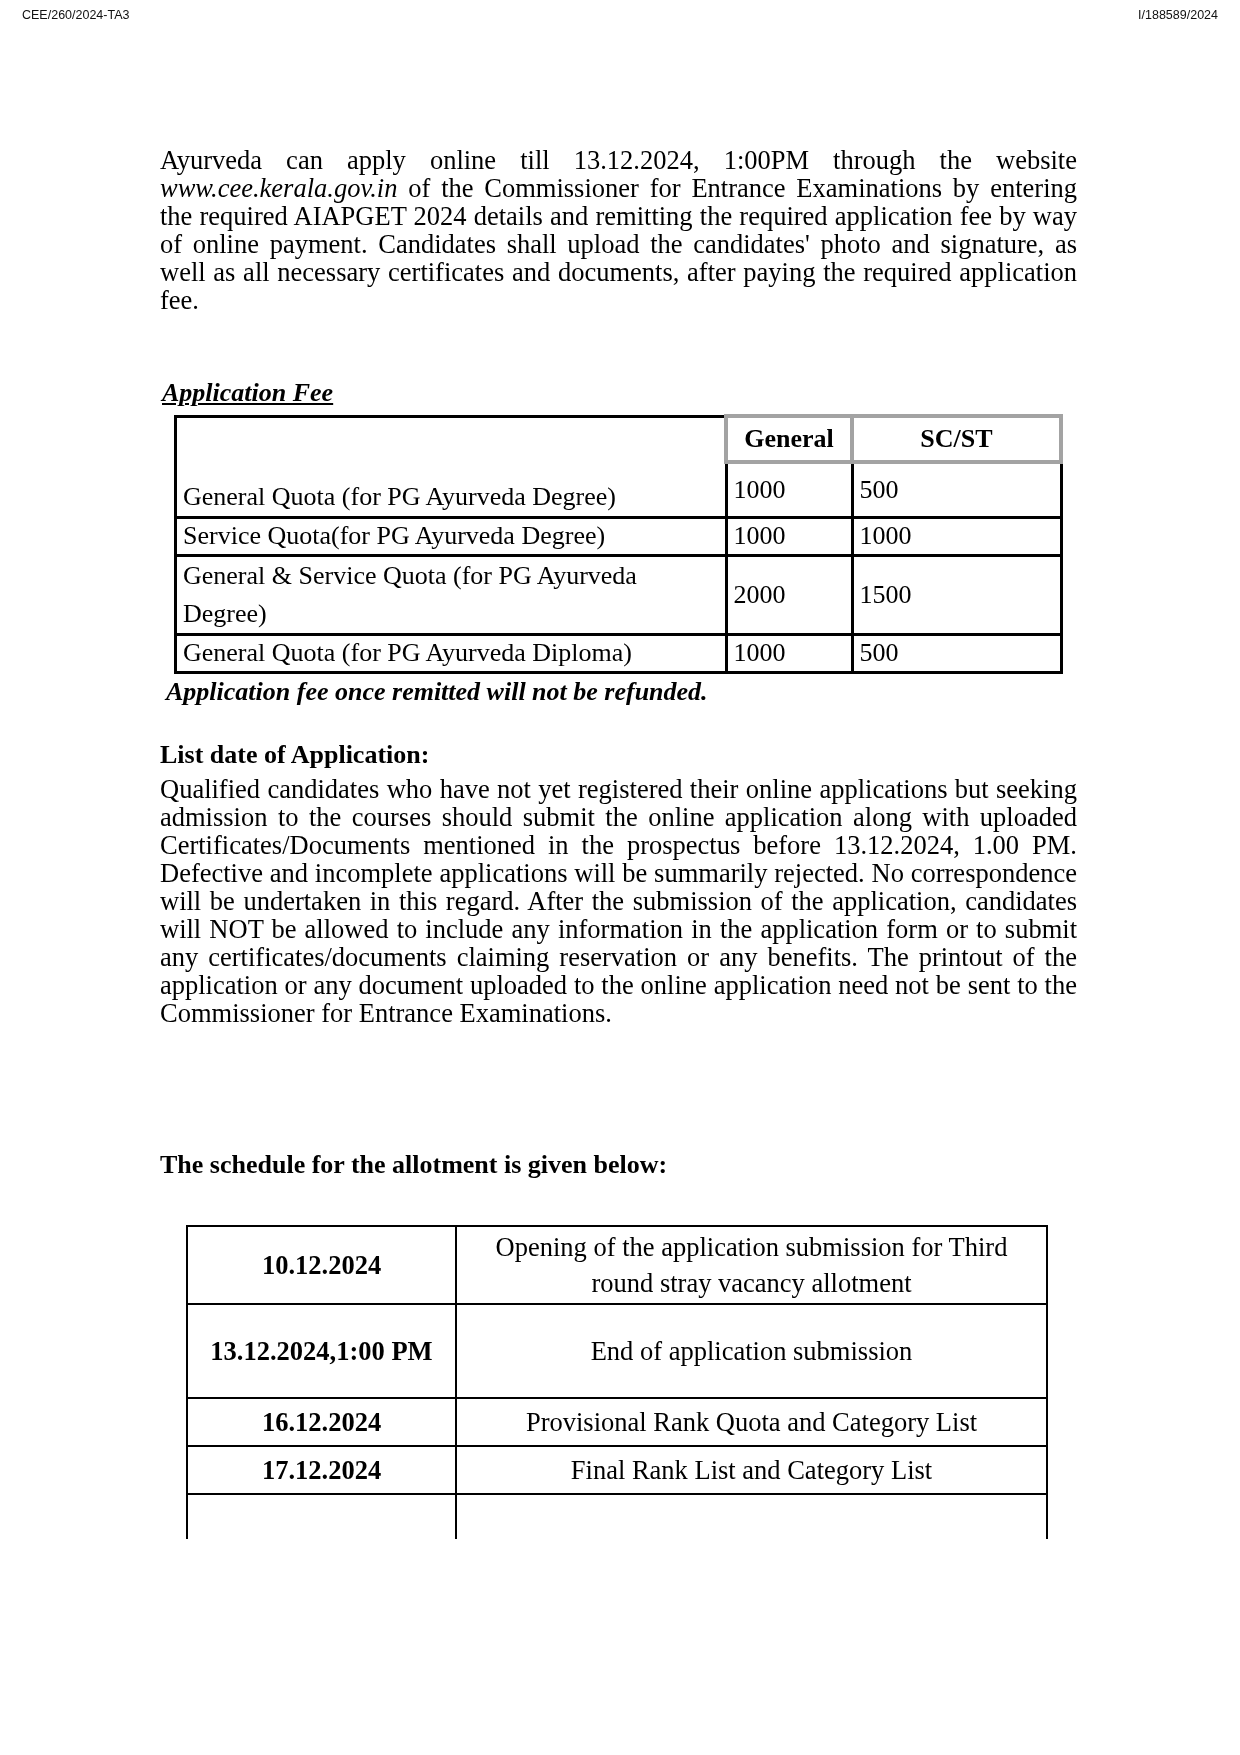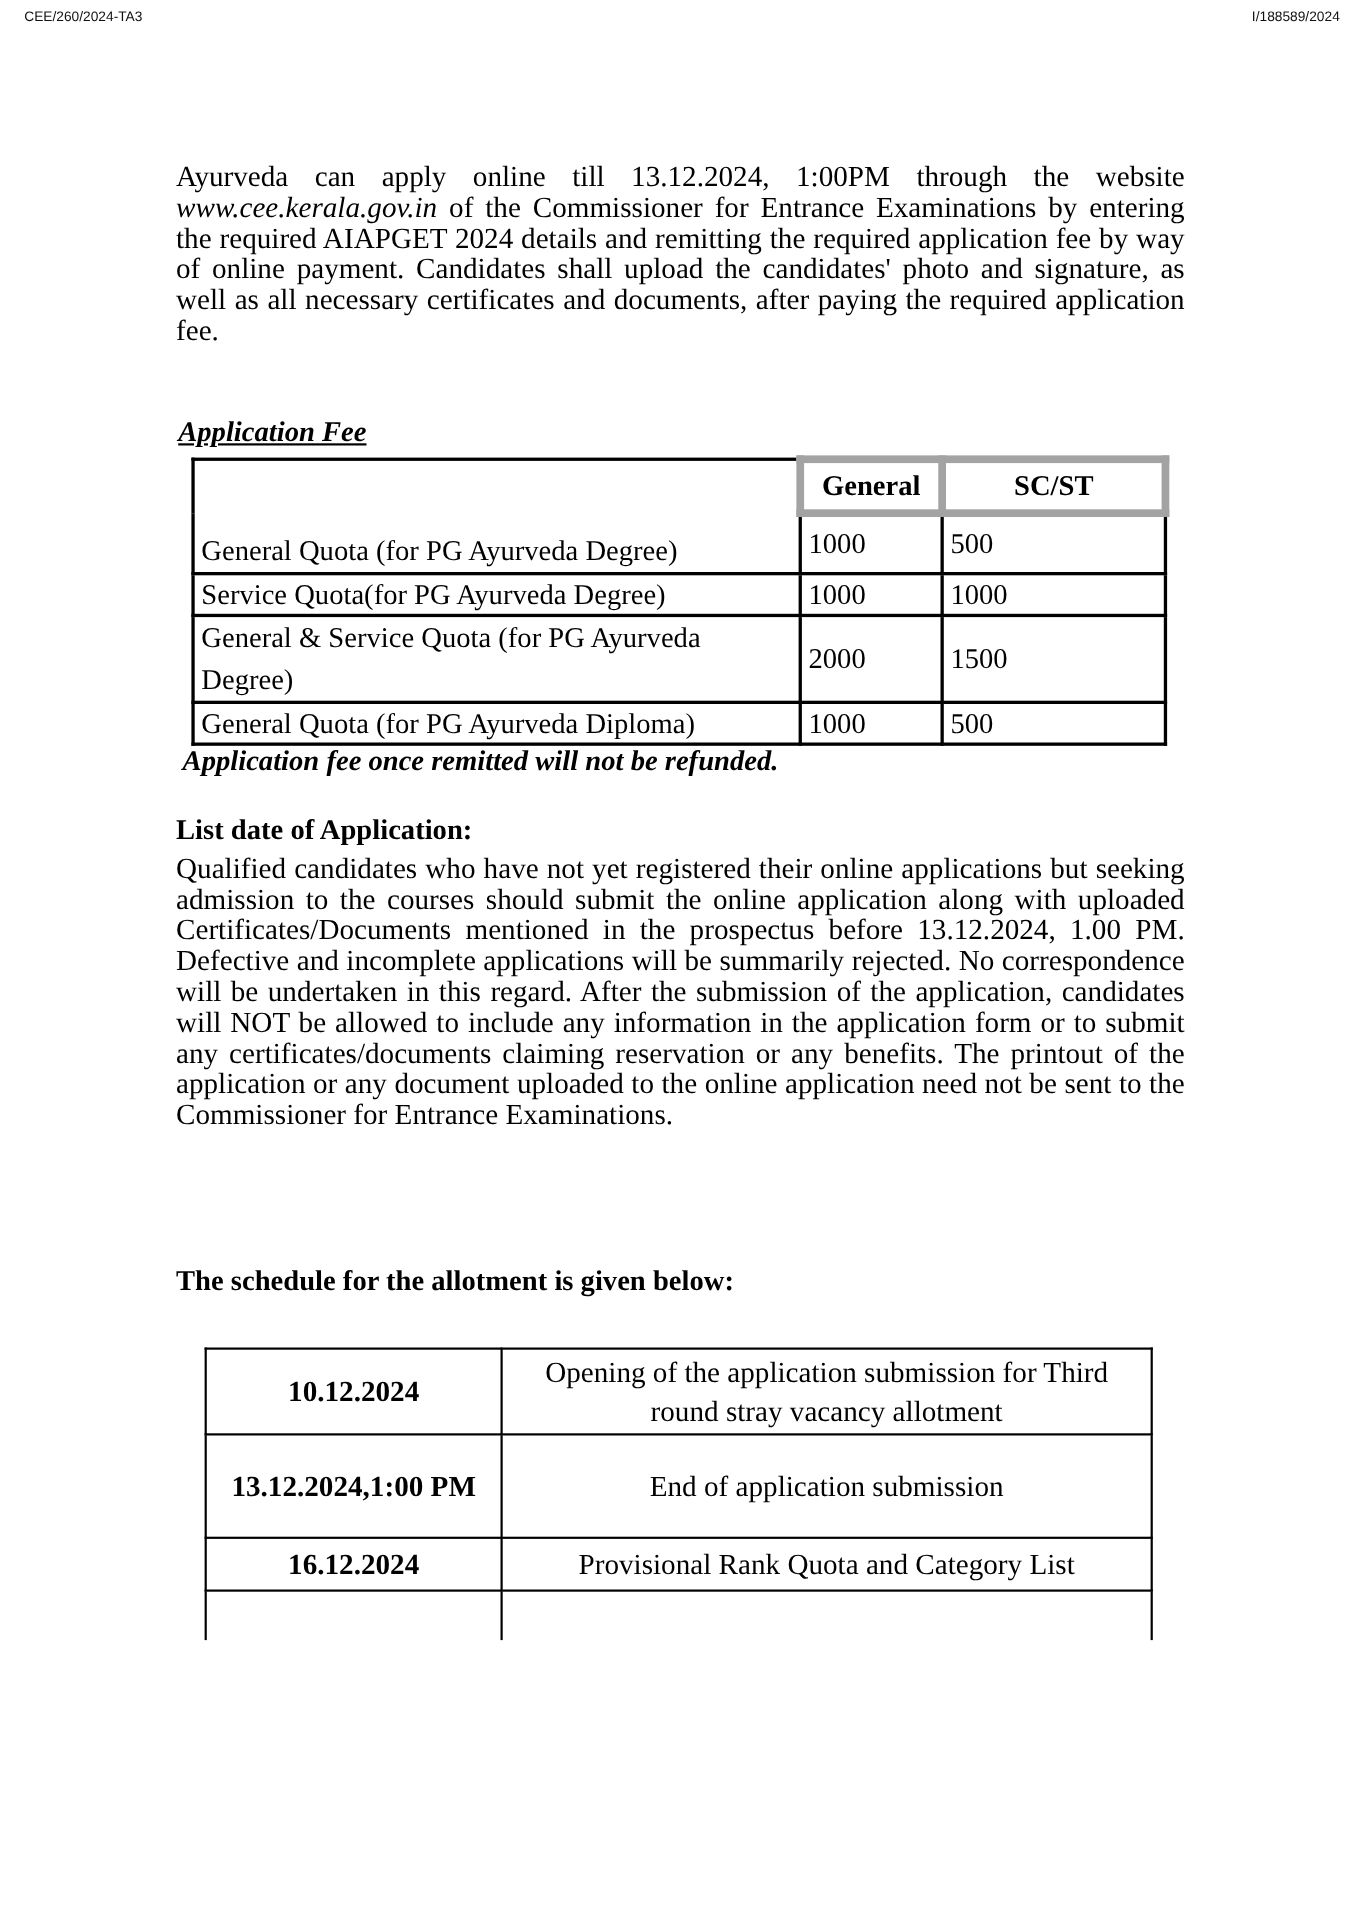--- a/index.html
+++ b/index.html
@@ -8,21 +8,21 @@
   .hdr-left { left: 22px; }
   .hdr-right { right: 22px; }
   .content { position: absolute; left: 160px; top: 146px; width: 917px; }
   p.body { margin: 0; font-size: 26.5px; line-height: 28px; text-align: justify; }
   .em { font-style: italic; }
   .fee-title { position: absolute; left: 162px; top: 378px; font-size: 26px; font-weight: bold; font-style: italic; text-decoration: underline; }
   table { border-collapse: collapse; position: absolute; }
   .fee { left: 174px; top: 414px; width: 889px; font-size: 26px; }
   .fee td { border: 3px solid #000; text-align: left; padding: 0 6px; }
   .fee td.blankhead { border-top: 3px solid #000; border-left: 3px solid #000; border-bottom: none; }
-  .fee th { border: 7px solid #a3a3a3; font-weight: bold; font-size: 26px; height: 40px; }
+  .fee th { border: 4px solid #a3a3a3; font-weight: bold; font-size: 26px; height: 40px; }
   .note { position: absolute; left: 166px; top: 677px; font-size: 26px; font-weight: bold; font-style: italic; }
   .h2 { position: absolute; left: 160px; font-size: 26px; font-weight: bold; }
   .sched { left: 186px; top: 1225px; width: 862px; font-size: 26.5px; }
   .sched td { border: 2px solid #000; text-align: center; line-height: 36px; padding: 2px 6px; }
   .sched td.date { font-weight: bold; width: 255px; border-radius: 25px; }
   .sched tr.open td { border-bottom: none; height: 40px; }
 </style>
 </head>
 <body>
 
@@ -81,18 +81,22 @@
     <td>Opening of the application submission for Third round stray vacancy allotment</td>
   </tr>
   <tr style="height:94px;">
     <td class="date">13.12.2024,1:00 PM</td>
     <td>End of application submission</td>
   </tr>
   <tr style="height:48px;">
     <td class="date">16.12.2024</td>
     <td>Provisional Rank Quota and Category List</td>
   </tr>
+  <tr style="height:48px;">
+    <td class="date">17.12.2024</td>
+    <td>Final Rank List and Category List</td>
+  </tr>
   <tr class="open">
     <td class="date"></td>
     <td></td>
   </tr>
 </tbody>
   </table>
 
 </body></html>

